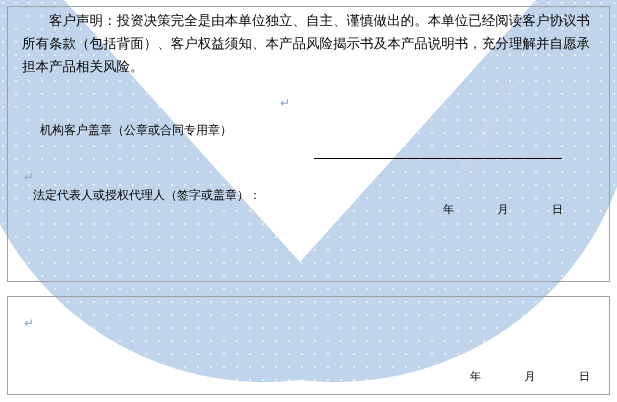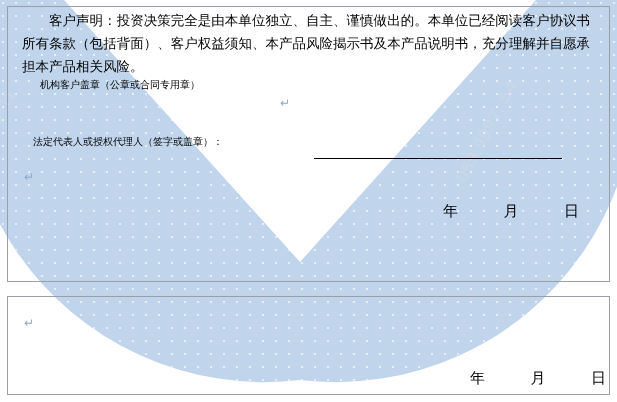--- a/index.html
+++ b/index.html
@@ -83,38 +83,39 @@
 
   #statement {
     left: 22px;
     top: 9px;
     width: 568px;
     text-indent: 27px;
   }
 
   .line-text {
     position: absolute;
-    font-size: 10px;
+    font-size: 12px;
     white-space: nowrap;
+    margin-top: 44px;
   }
 
   #seal-line      { left: 40px;  top: 78px; }
-  #legal-rep-line { left: 33px;  top: 135px; }
+  #legal-rep-line { left: 33px;  top: 143px; }
 
   .sig-rule {
     position: absolute;
     left: 314px;
     top: 158px;
     width: 248px;
     border-bottom: 1px solid #000;
   }
 
   .date-row {
     position: absolute;
-    font-size: 15px;
+    font-size: 11px;
     white-space: nowrap;
     letter-spacing: 0;
   }
   #date-top    { left: 443px; top: 202px; }
   #date-bottom { left: 470px; top: 369px; }
   .date-row span { display: inline-block; }
   .date-gap { width: 38px; }
 
   #branch-seal-line { left: 35px; top: 350px; }
 

